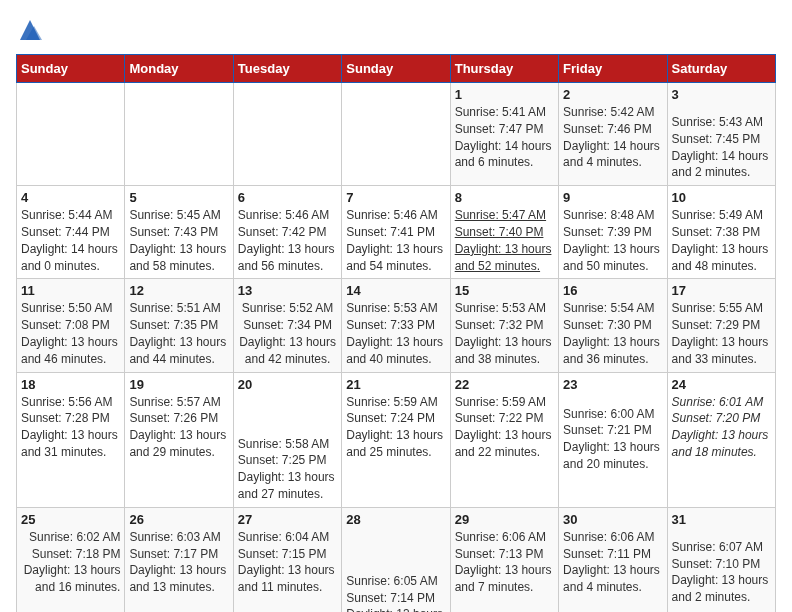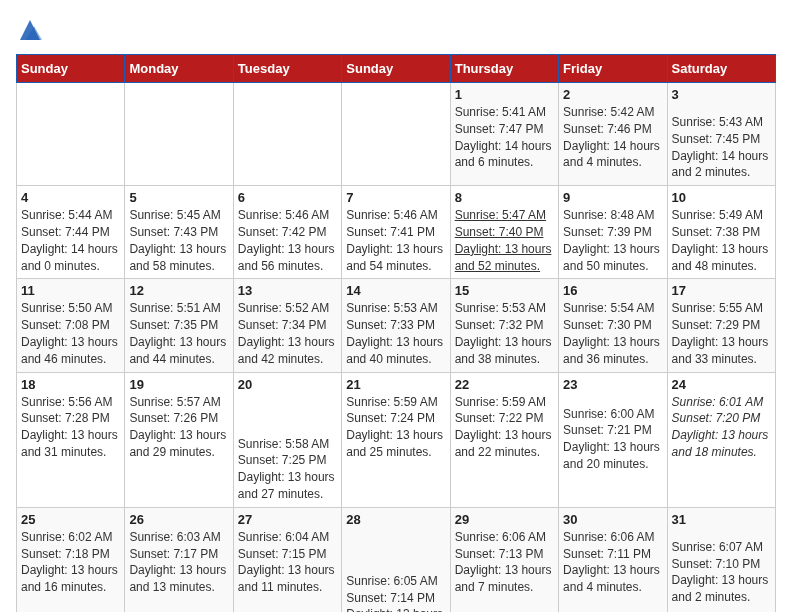--- a/index.html
+++ b/index.html
@@ -207,21 +207,21 @@
         </td>
         <td>
           <div class="day-number">12</div>
           <div class="day-info" style="white-space: pre-line;">Sunrise: 5:51 AM
 Sunset: 7:35 PM
 Daylight: 13 hours
 and 44 minutes.</div>
         </td>
         <td>
           <div class="day-number">13</div>
-          <div class="day-info" style="white-space: pre-line;">Sunrise: 5:52 AM
+          <div class="day-info" style="white-space: pre-line; text-align: center;">Sunrise: 5:52 AM
 Sunset: 7:34 PM
 Daylight: 13 hours
 and 42 minutes.</div>
         </td>
         <td>
           <div class="day-number">14</div>
           <div class="day-info" style="white-space: pre-line;">Sunrise: 5:53 AM
 Sunset: 7:33 PM
 Daylight: 13 hours
 and 40 minutes.</div>
@@ -295,21 +295,21 @@
           <div class="day-number">24</div>
           <div class="day-info" style="white-space: pre-line; font-style: italic;">Sunrise: 6:01 AM
 Sunset: 7:20 PM
 Daylight: 13 hours
 and 18 minutes.</div>
         </td>
       </tr>
       <tr>
         <td>
           <div class="day-number">25</div>
-          <div class="day-info" style="white-space: pre-line;">Sunrise: 6:02 AM
+          <div class="day-info" style="white-space: pre-line; text-align: right;">Sunrise: 6:02 AM
 Sunset: 7:18 PM
 Daylight: 13 hours
 and 16 minutes.</div>
         </td>
         <td>
           <div class="day-number">26</div>
           <div class="day-info" style="white-space: pre-line;">Sunrise: 6:03 AM
 Sunset: 7:17 PM
 Daylight: 13 hours
 and 13 minutes.</div>

